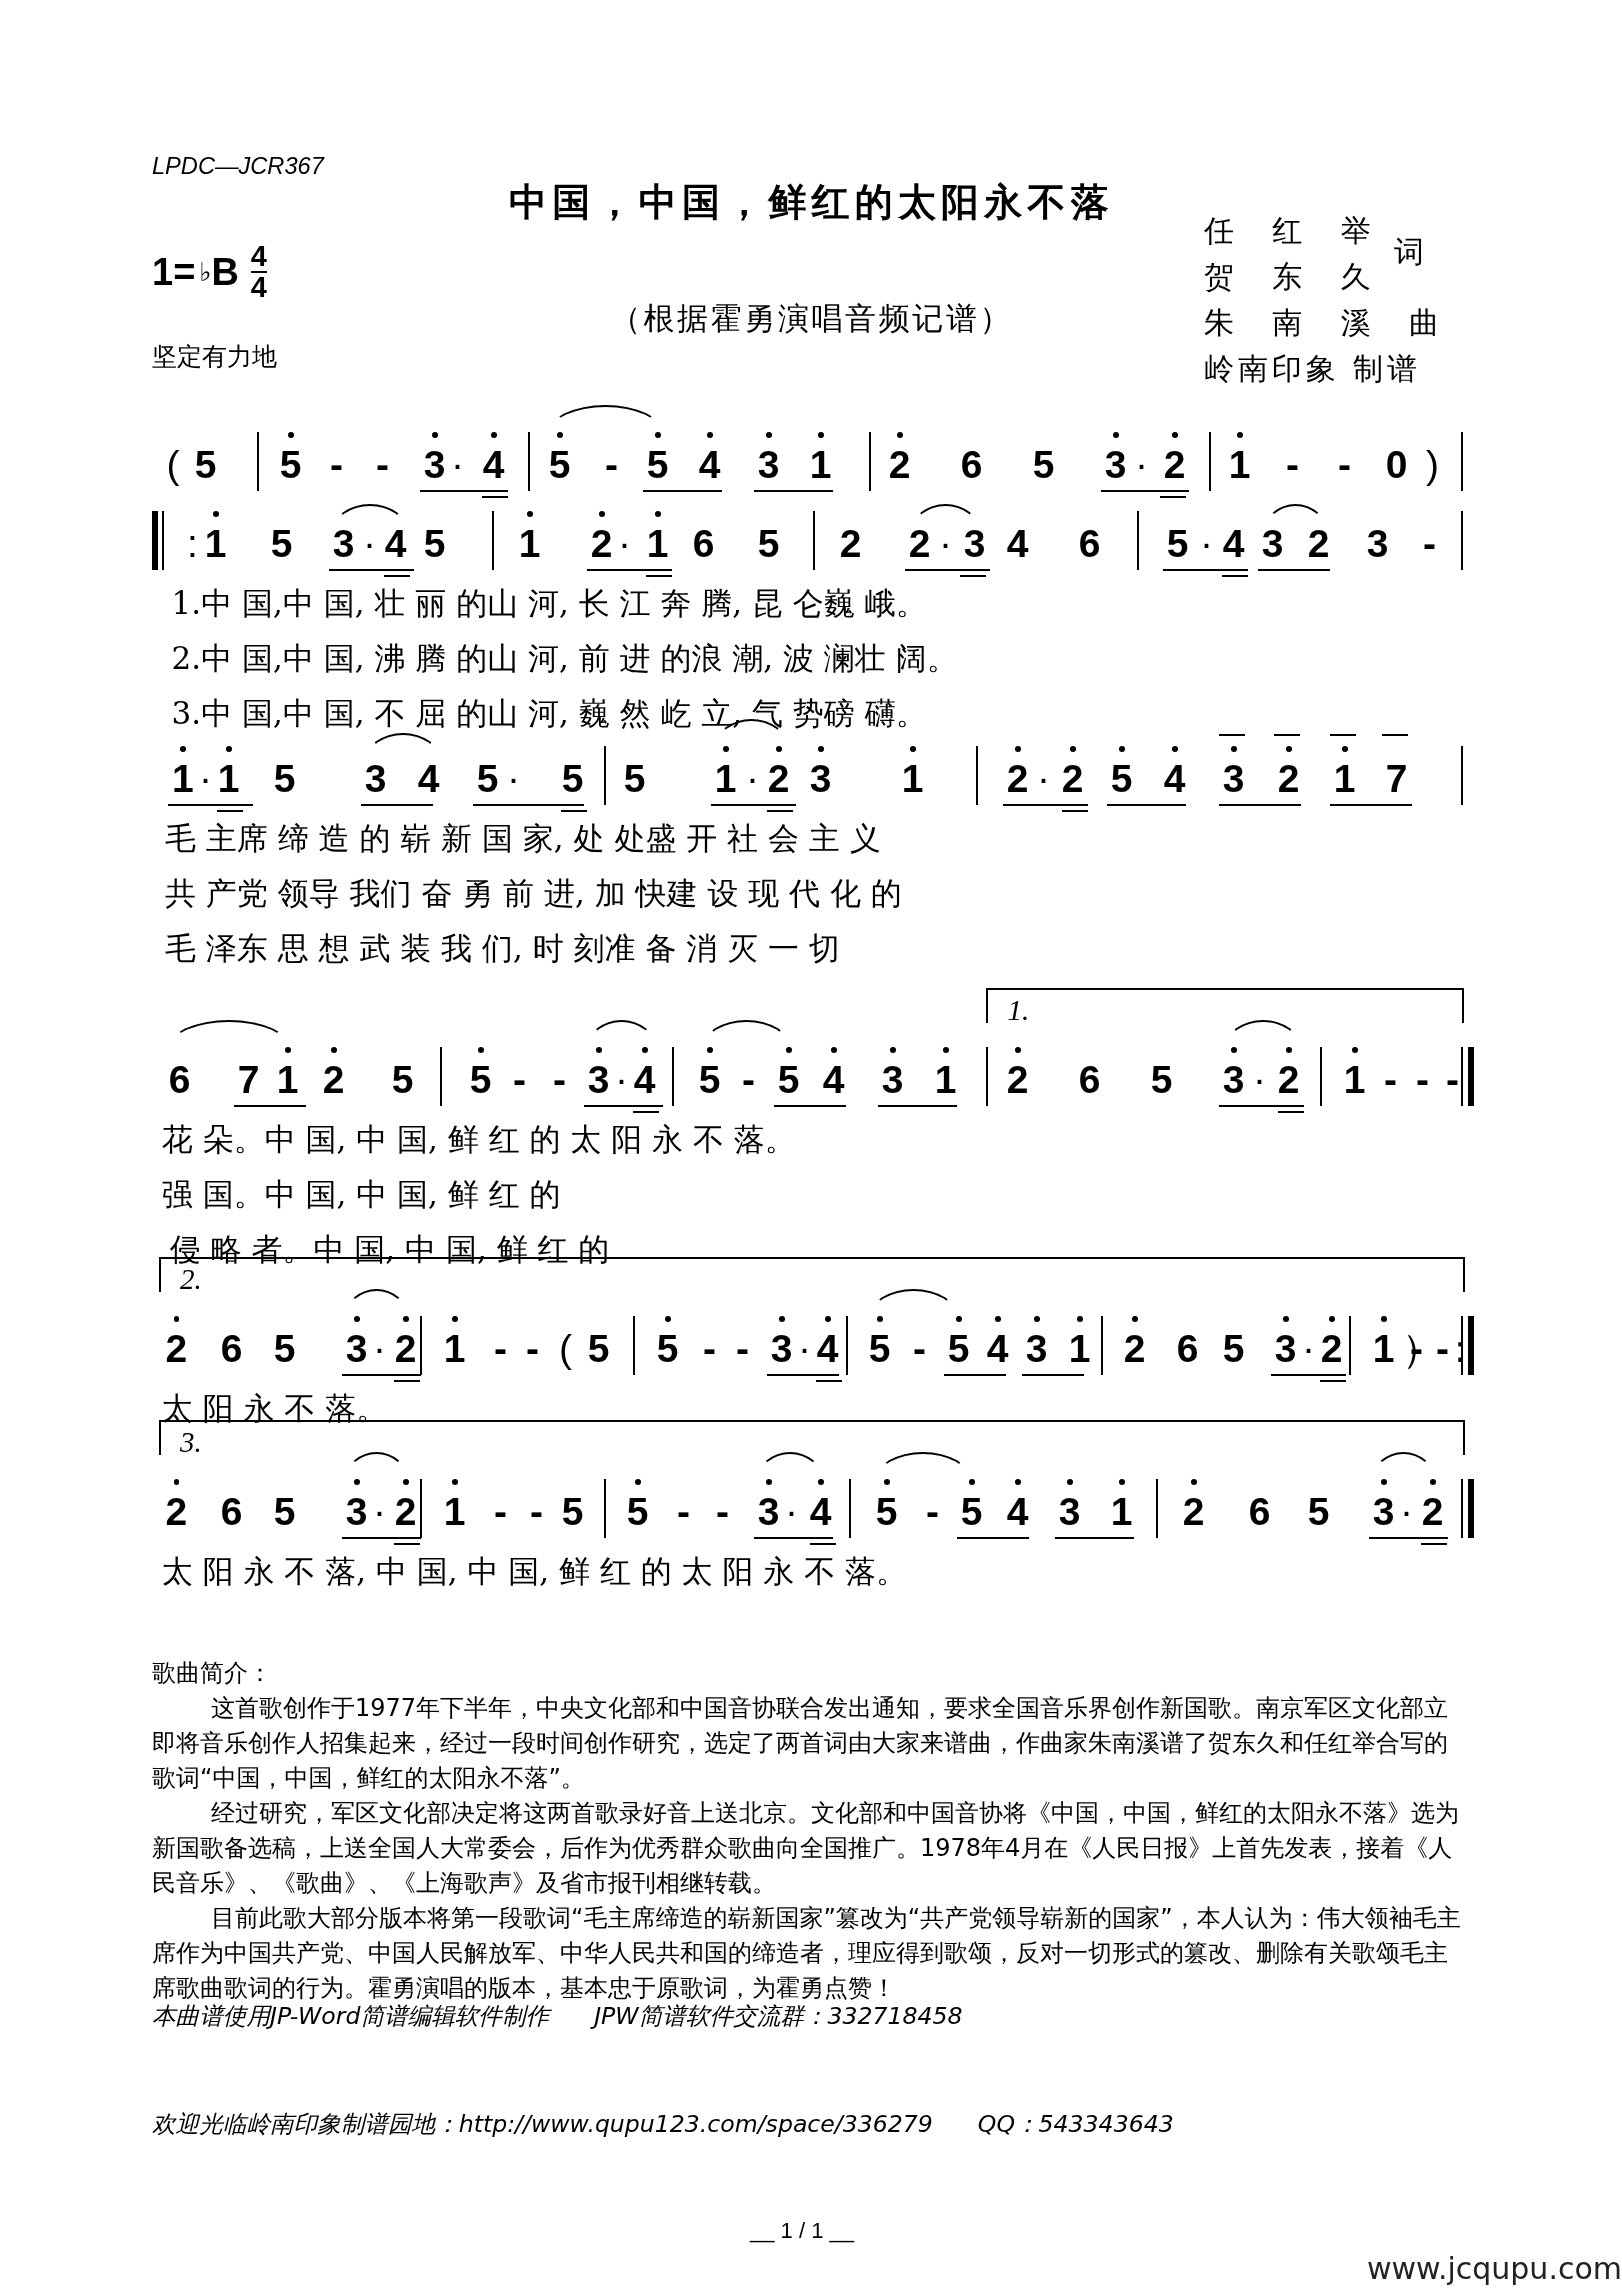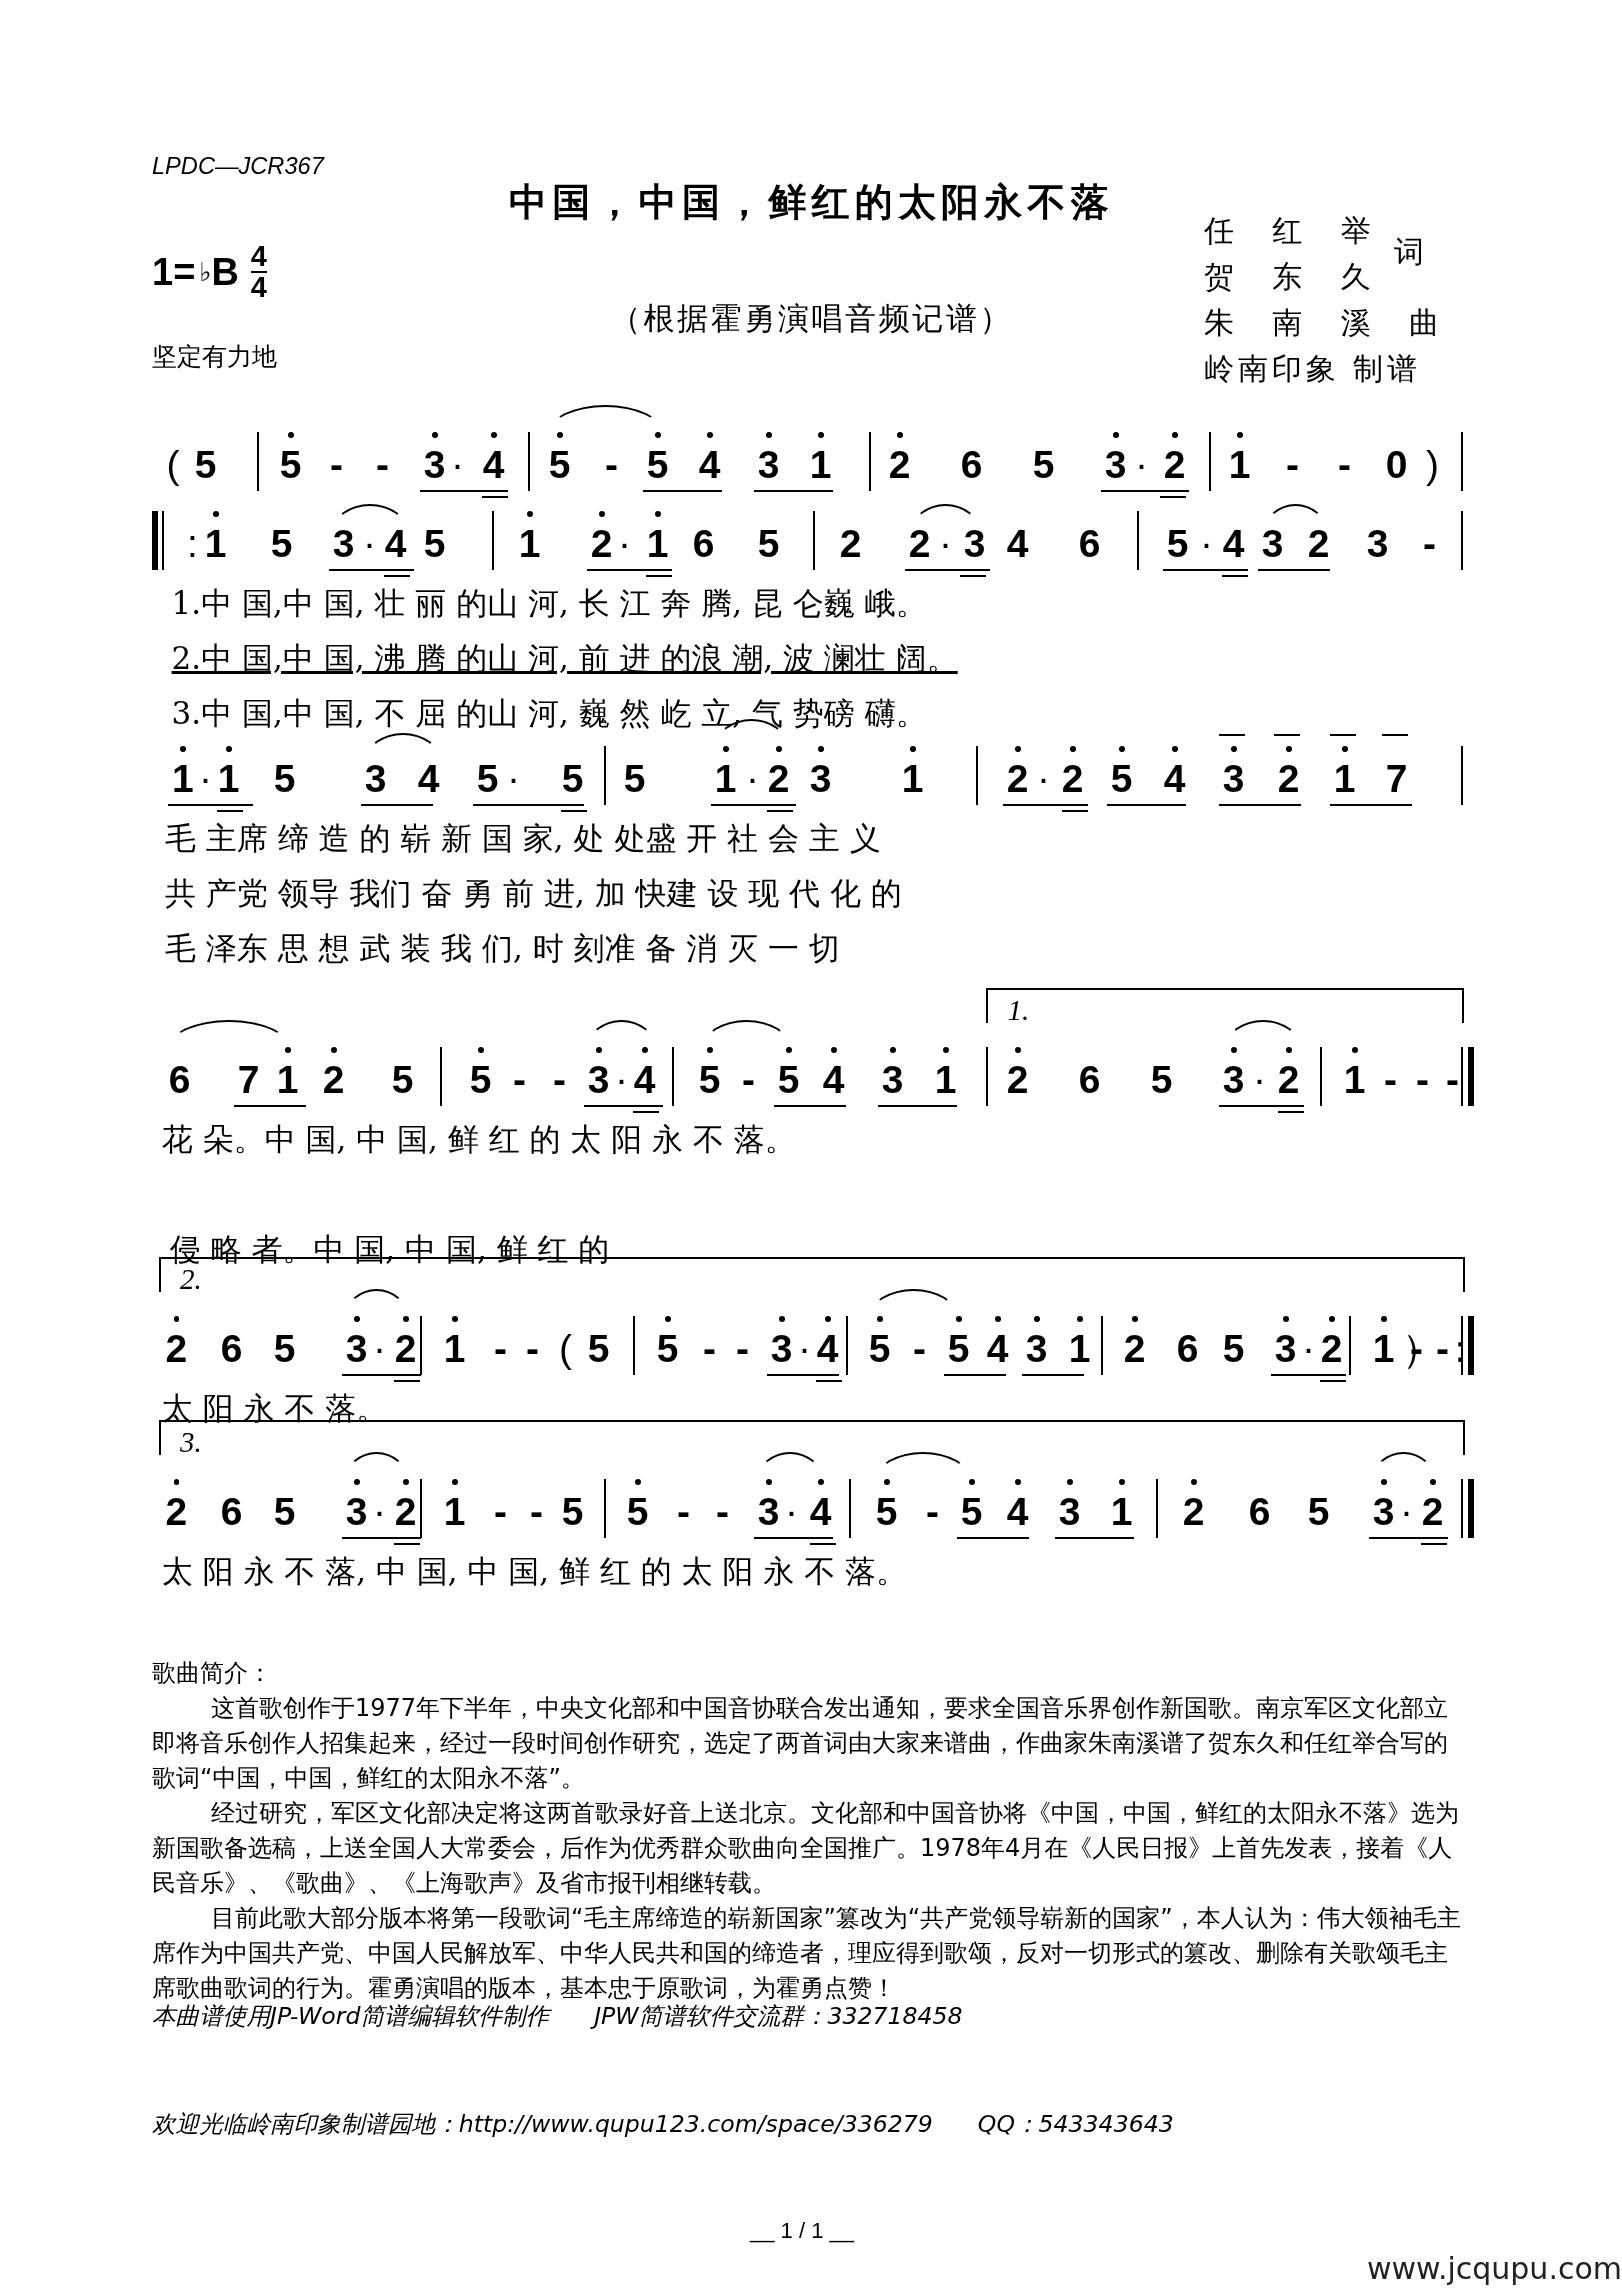--- a/index.html
+++ b/index.html
@@ -150,21 +150,21 @@
         <div class="ul" style="left: 808px; width: 26px; top: 71px;"></div>
         <div class="ul" style="left: 1011px; width: 85px; top: 65px;"></div>
         <div class="ul" style="left: 1070px; width: 26px; top: 71px;"></div>
         <div class="ul" style="left: 1106px; width: 72px; top: 65px;"></div>
         <div class="slur" style="left: 180px; width: 72px; top: 0px;"></div>
         <div class="slur" style="left: 759px; width: 65px; top: 0px;"></div>
         <div class="slur" style="left: 1112px; width: 59px; top: 0px;"></div>
       </div>
       <div class="lyr" style="height: 165px;">
         <span class="ly" style="left: 19.6px; top: 0px;">1.中  国,中    国,  壮  丽  的山  河,  长  江    奔  腾,  昆  仑巍    峨。</span>
-        <span class="ly" style="left: 19.6px; top: 55px; text-decoration: underline;">2.中  国,中    国,  沸  腾  的山  河,  前  进  的浪  潮,  波  澜壮    阔。</span>
+        <span class="ly" style="left: 19.6px; top: 55px;">2.中  国,中    国,  沸  腾  的山  河,  前  进  的浪  潮,  波  澜壮    阔。</span>
         <span class="ly" style="left: 19.6px; top: 110px;">3.中  国,中    国,  不  屈  的山  河,  巍  然    屹  立,  气  势磅    礴。</span>
       </div>
     </div>
     <div class="sys" style="top: 739px;">
       <div class="staff">
         <div class="bar " style="left: 452px;"></div>
         <div class="bar " style="left: 824px;"></div>
         <div class="bar " style="left: 1309px;"></div>
         <span class="note" style="left: 16.4px;">1<span class="dt"></span></span>
         <span class="note thin" style="left: 39px;">·</span>
@@ -259,20 +259,21 @@
         <div class="slur" style="left: 16.4px; width: 118px; top: -19.6px;"></div>
         <div class="slur" style="left: 435px; width: 65px; top: -19.6px;"></div>
         <div class="slur" style="left: 550px; width: 85px; top: -19.6px;"></div>
         <div class="slur" style="left: 1073px; width: 72px; top: -19.6px;"></div>
         <div class="volta" style="left: 834px; width: 474px; top: -52px;">
           <span>1.</span>
         </div>
       </div>
       <div class="lyr" style="height: 165px;">
         <span class="ly" style="left: 9.8px; top: 0px;">花      朵。中   国,    中     国,   鲜 红 的  太   阳   永   不     落。</span>
+        <span class="ly" style="left: 9.8px; top: 55px;">强      国。中   国,    中     国,   鲜 红 的</span>
         <span class="ly" style="left: 9.8px; top: 110px; margin-left: 8px;">侵  略  者。中   国,    中     国,   鲜 红 的</span>
       </div>
     </div>
     <div class="sys" style="top: 1309px;">
       <div class="staff">
         <div class="bar " style="left: 268px;"></div>
         <div class="bar " style="left: 481px;"></div>
         <div class="bar " style="left: 694px;"></div>
         <div class="bar " style="left: 949px;"></div>
         <div class="bar " style="left: 1197px;"></div>

